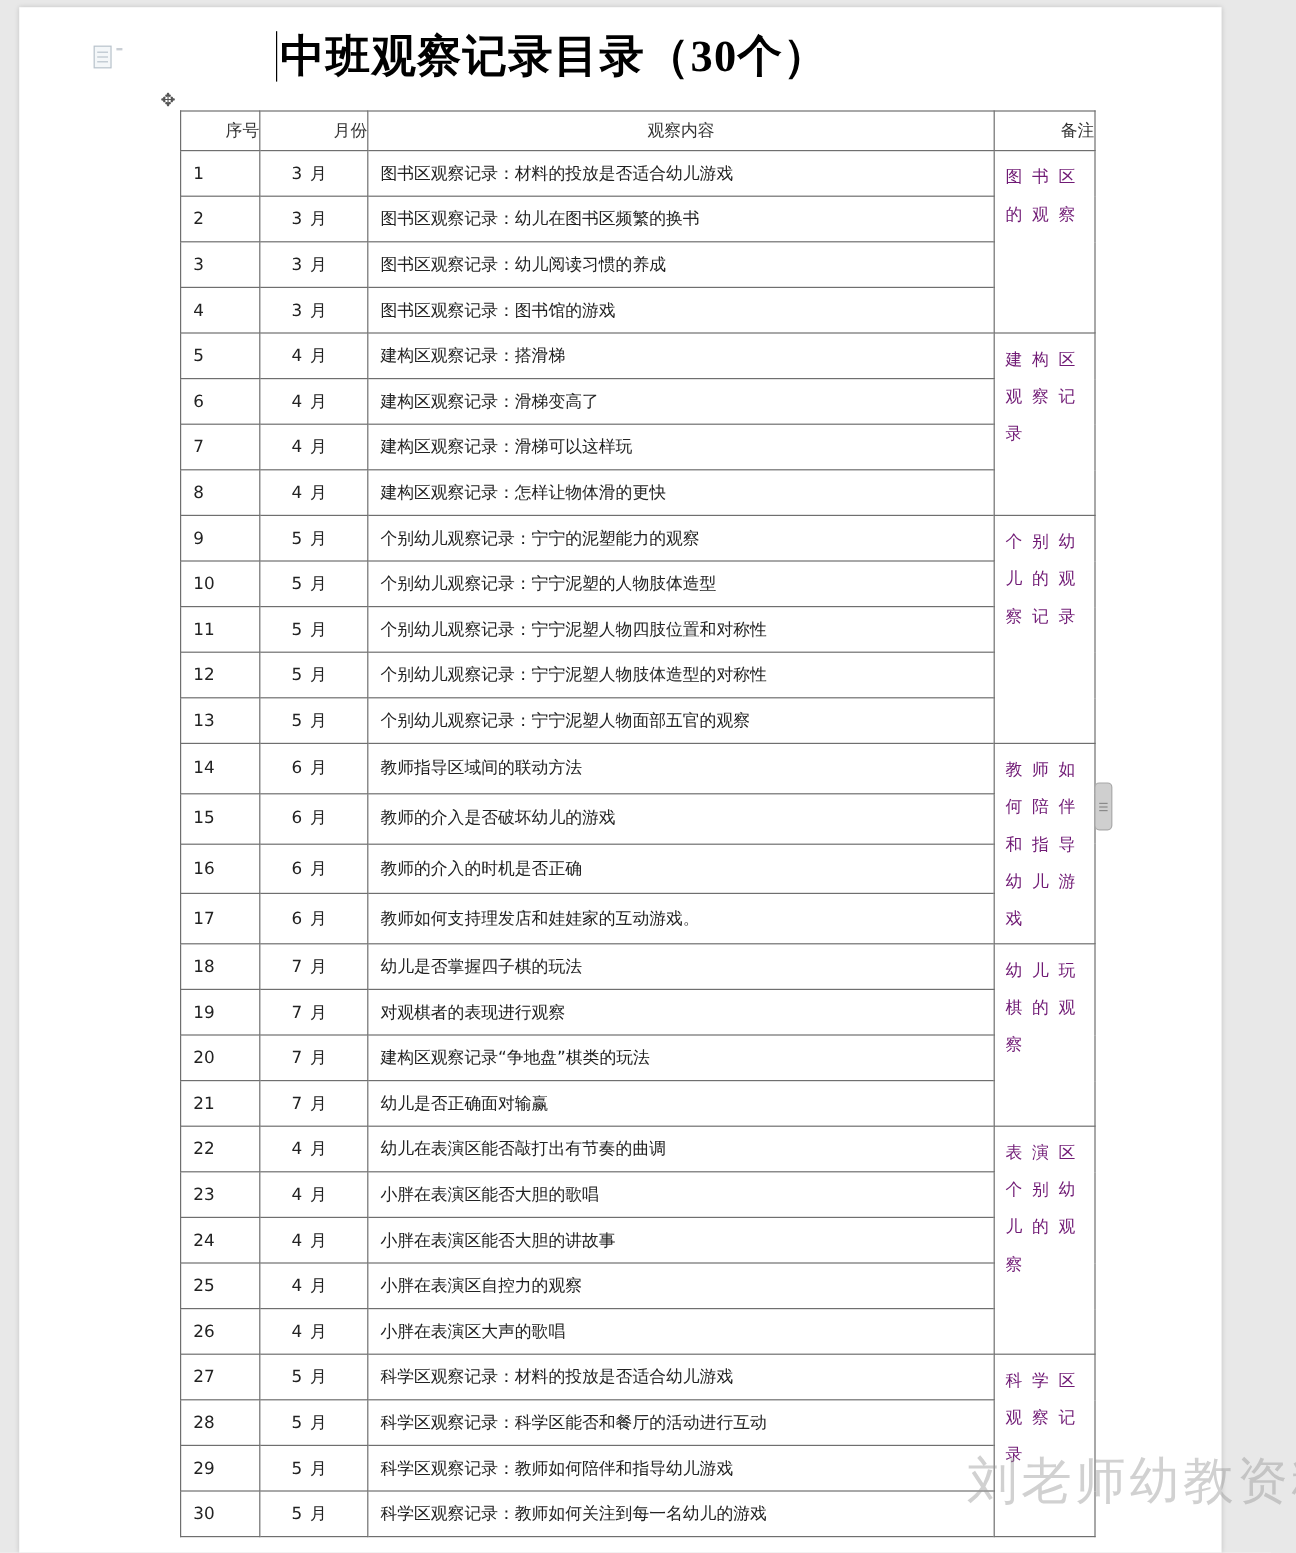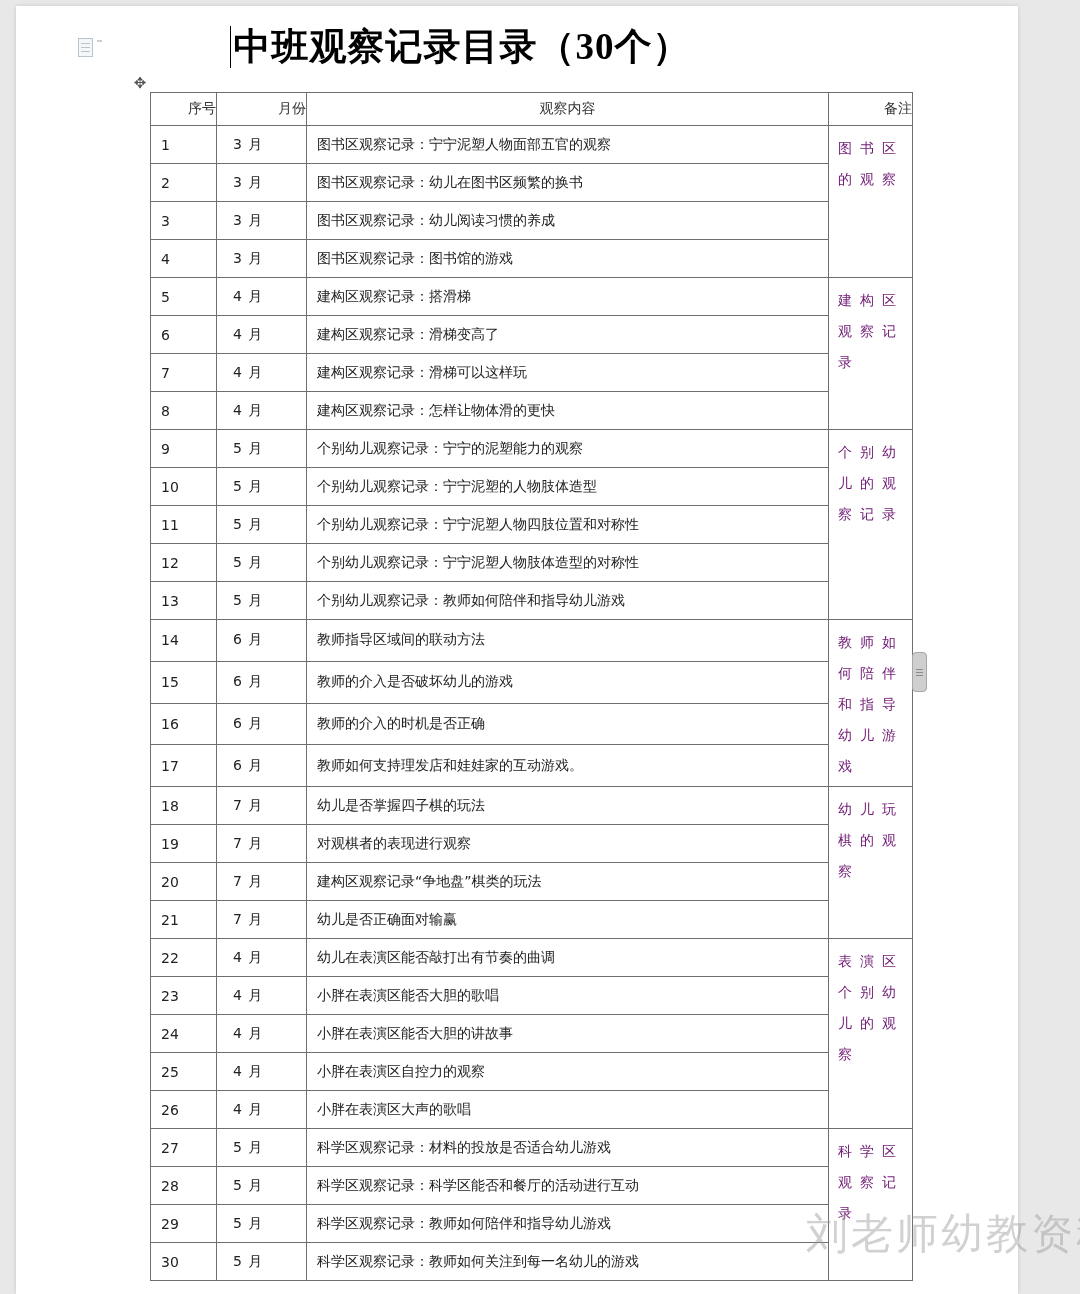--- a/index.html
+++ b/index.html
@@ -50,21 +50,21 @@
   .obs-table th, .obs-table td {
     border:1px solid #6f6f6f; overflow:hidden;
   }
   .obs-table thead th {
     height:33px; font-size:14px; font-weight:400; color:#333;
   }
   .obs-table tbody td { height:38px; font-size:14px; }
   .h-no, .h-month, .h-note { text-align:right; padding-left:10px; }
   .h-content { text-align:center; }
   .cell-no { padding-left:10px; font-size:15px; }
-  .cell-month { padding-left:16px; letter-spacing:1px; }
+  .cell-month { padding-left:26px; letter-spacing:1px; }
   .cell-content { padding-left:10px; }
   .cell-note {
     vertical-align:top; padding:7px 6px 4px 9px;
     letter-spacing:8px; line-height:31px; font-size:14px; color:#701a75;
     text-align:left;
   }
 
   .scroll-thumb {
     position:absolute; left:912px; top:652px; width:15px; height:40px;
     background:#cfcfcf; border:1px solid #a8a8a8; border-radius:4px;
@@ -112,21 +112,21 @@
         <th class="h-no">序号</th>
         <th class="h-month">月份</th>
         <th class="h-content">观察内容</th>
         <th class="h-note">备注</th>
       </tr>
     </thead>
     <tbody>
         <tr>
           <td class="cell-no">1</td>
           <td class="cell-month">3 月</td>
-          <td class="cell-content">图书区观察记录：宁宁泥塑人物面部五官的观察</td>
+          <td class="cell-content">图书区观察记录：材料的投放是否适合幼儿游戏</td>
           <td class="cell-note" rowspan="4">图书区的观察</td>
         </tr>
         <tr>
           <td class="cell-no">2</td>
           <td class="cell-month">3 月</td>
           <td class="cell-content">图书区观察记录：幼儿在图书区频繁的换书</td>
         </tr>
         <tr>
           <td class="cell-no">3</td>
           <td class="cell-month">3 月</td>
@@ -175,21 +175,21 @@
           <td class="cell-content">个别幼儿观察记录：宁宁泥塑人物四肢位置和对称性</td>
         </tr>
         <tr>
           <td class="cell-no">12</td>
           <td class="cell-month">5 月</td>
           <td class="cell-content">个别幼儿观察记录：宁宁泥塑人物肢体造型的对称性</td>
         </tr>
         <tr>
           <td class="cell-no">13</td>
           <td class="cell-month">5 月</td>
-          <td class="cell-content">个别幼儿观察记录：教师如何陪伴和指导幼儿游戏</td>
+          <td class="cell-content">个别幼儿观察记录：宁宁泥塑人物面部五官的观察</td>
         </tr>
         <tr>
           <td class="cell-no">14</td>
           <td class="cell-month">6 月</td>
           <td class="cell-content">教师指导区域间的联动方法</td>
           <td class="cell-note" rowspan="4">教师如何陪伴和指导幼儿游戏</td>
         </tr>
         <tr>
           <td class="cell-no">15</td>
           <td class="cell-month">6 月</td>

